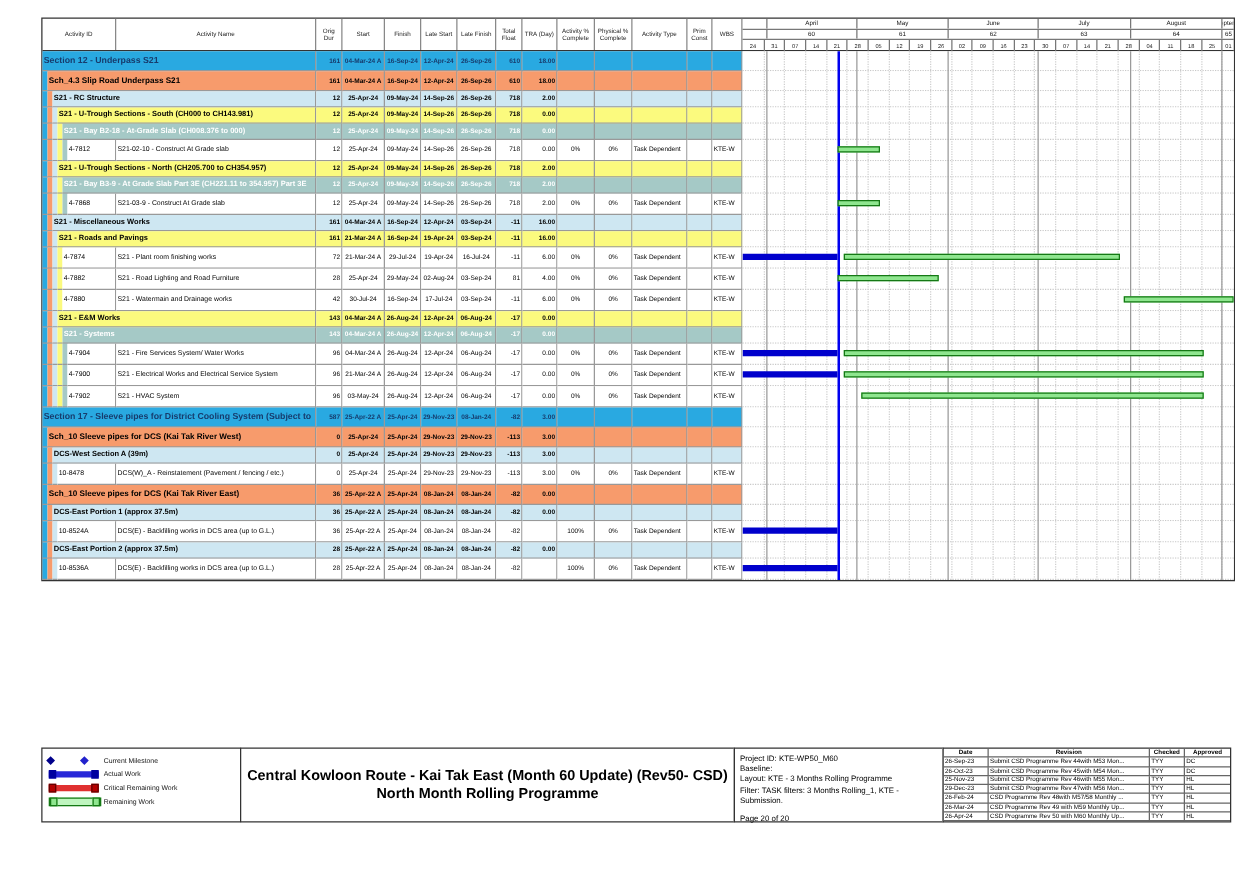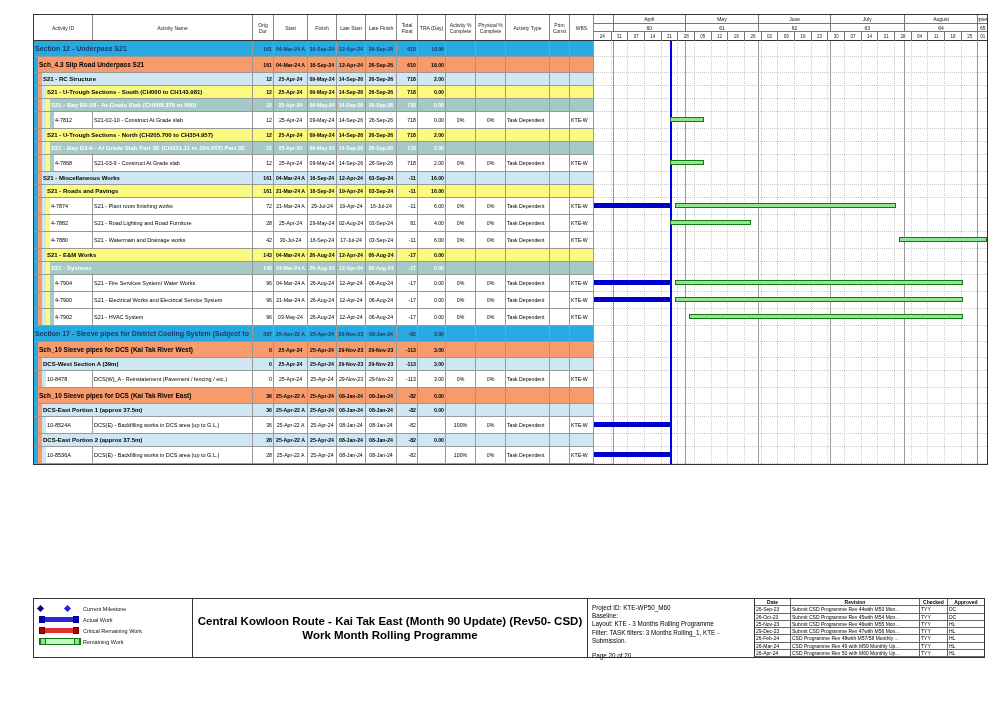--- a/index.html
+++ b/index.html
@@ -818,22 +818,22 @@
           <div class="sw">
             <div class="swbar sw-remaining">
               <span class="end l"></span>
               <span class="end r"></span>
             </div>
           </div>
           <span class="legend-label">Remaining Work</span>
         </div>
       </div>
     <div class="fbox titleblock">
-      <div class="title1">Central Kowloon Route - Kai Tak East (Month 90 Update) (Rev50- CSD)</div>
-      <div class="title2">Work Month Rolling Programme</div>
+      <div class="title1">Central Kowloon Route - Kai Tak East (Month 60 Update) (Rev50- CSD)</div>
+      <div class="title2">North Month Rolling Programme</div>
     </div>
     <div class="fbox projinfo">
       <div id="projlines">
           <div>Project ID: KTE-WP50_M60</div>
           <div>Baseline:</div>
           <div>Layout: KTE - 3 Months Rolling Programme</div>
           <div>Filter: TASK filters: 3 Months Rolling_1, KTE - Submission.</div>
         </div>
       <div class="pgno">Page 20 of 20</div>
     </div>

